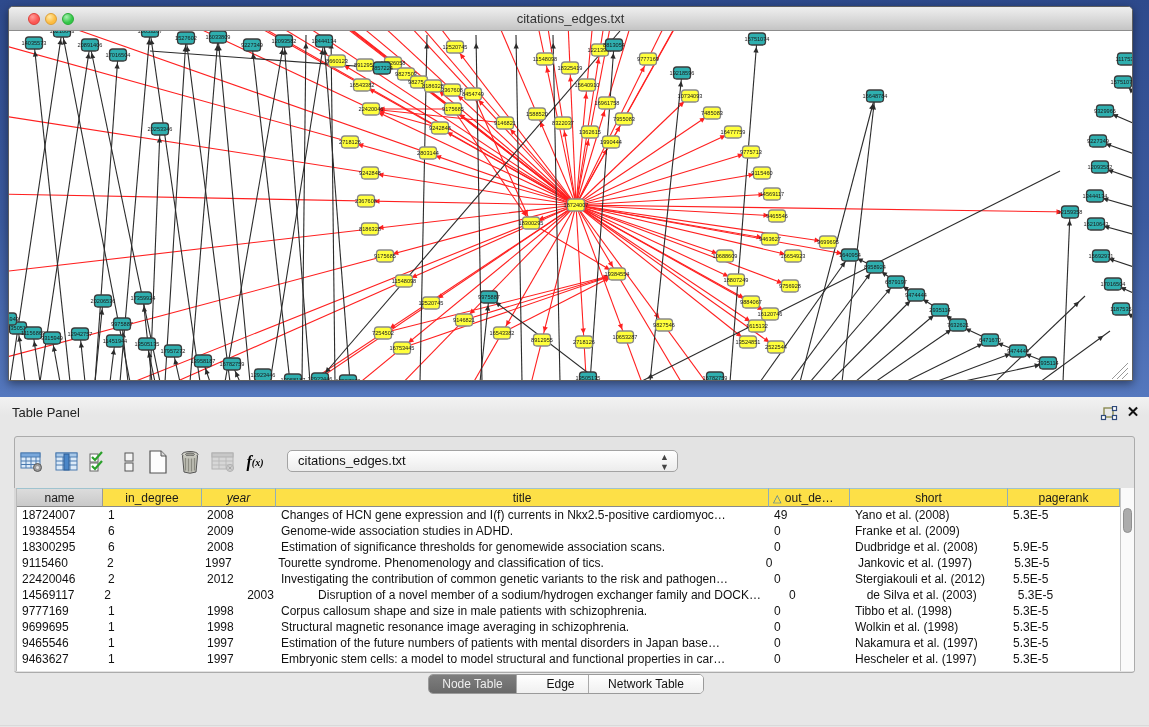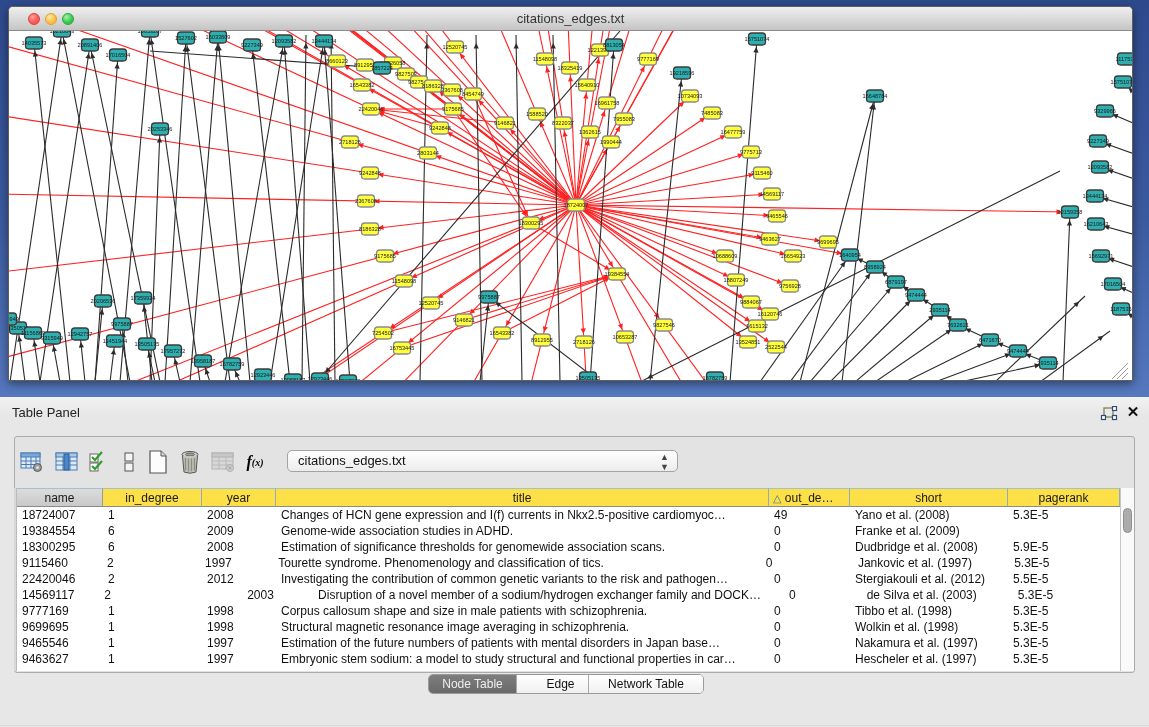--- a/index.html
+++ b/index.html
@@ -702,21 +702,21 @@
 
   <div class="combo">
     <span>citations_edges.txt</span>
     <span class="arrows">▲<br>▼</span>
   </div>
 
   <div class="table-left-gutter"></div>
   <div class="thead" style="left:17px;" id="thead">
       <div class="th gray" style="width: 86px;">name</div>
       <div class="th" style="width: 99px;">in_degree</div>
-      <div class="th" style="width: 74px;">year</div>
+      <div class="th" style="width: 74px; font-style: italic;">year</div>
       <div class="th" style="width: 493px;">title</div>
       <div class="th" style="width: 81px; text-align: left; padding-left: 4px;"><span class="tri">△</span> out_de…</div>
       <div class="th" style="width: 158px;">short</div>
       <div class="th" style="width: 112px;">pagerank</div>
     </div>
   <div class="tbody" id="tbody">
       <div class="tr">
         <div class="td" style="width: 86px;">18724007</div>
         <div class="td" style="width: 99px;">1</div>
         <div class="td" style="width: 74px;">2008</div>
@@ -794,21 +794,21 @@
         <div class="td" style="width: 74px;">1997</div>
         <div class="td" style="width: 493px;">Estimation of the future numbers of patients with mental disorders in Japan base…</div>
         <div class="td" style="width: 81px;">0</div>
         <div class="td" style="width: 158px;">Nakamura et al. (1997)</div>
         <div class="td" style="width: 112px;">5.3E-5</div>
       </div>
       <div class="tr">
         <div class="td" style="width: 86px;">9463627</div>
         <div class="td" style="width: 99px;">1</div>
         <div class="td" style="width: 74px;">1997</div>
-        <div class="td" style="width: 493px;">Embryonic stem sodium: a model to study structural and functional properties in car…</div>
+        <div class="td" style="width: 493px;">Embryonic stem cells: a model to model structural and functional properties in car…</div>
         <div class="td" style="width: 81px;">0</div>
         <div class="td" style="width: 158px;">Hescheler et al. (1997)</div>
         <div class="td" style="width: 112px;">5.3E-5</div>
       </div>
     </div>
   <div class="vscroll">
     <div class="vthumb"></div>
   </div>
 
   <div class="segctl" id="segctl">

